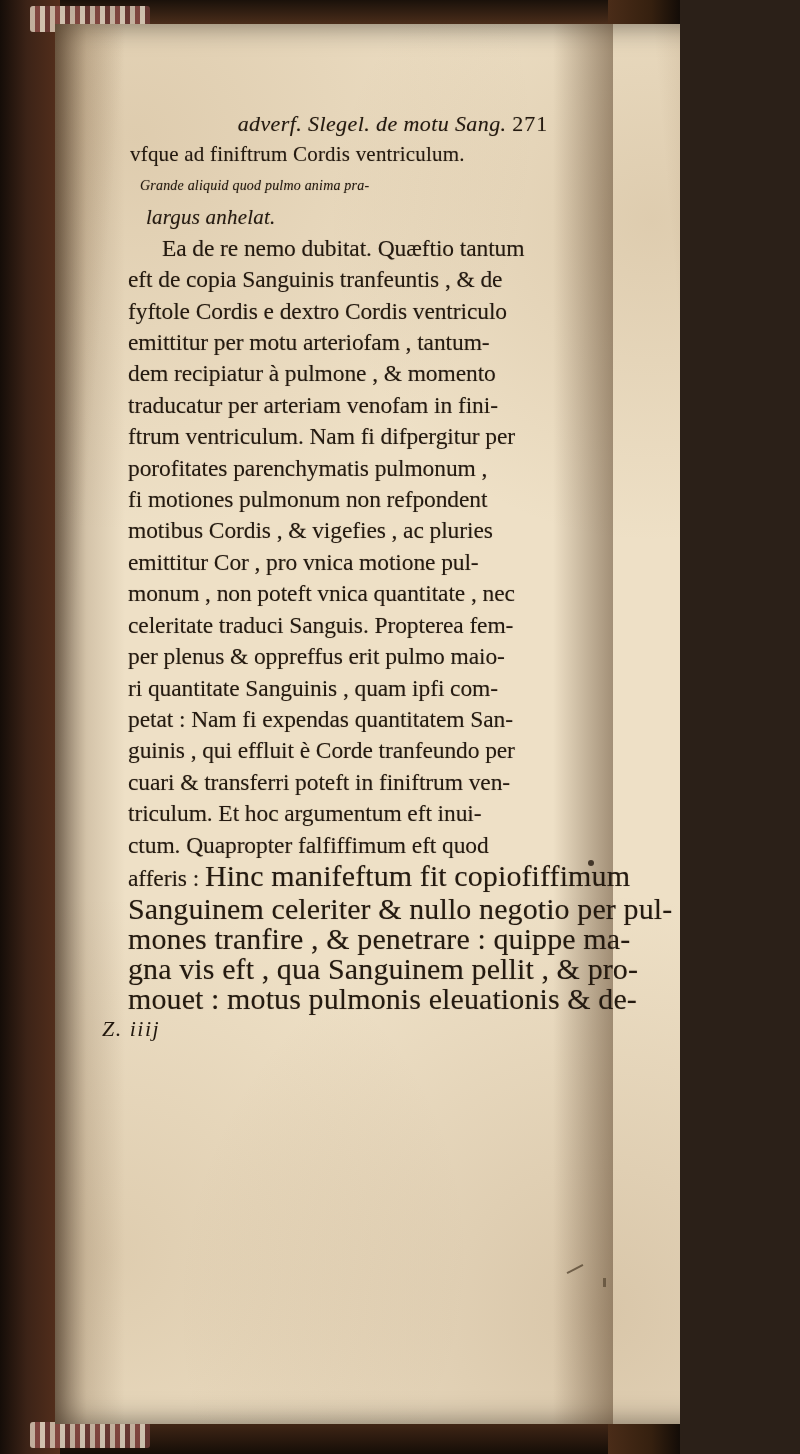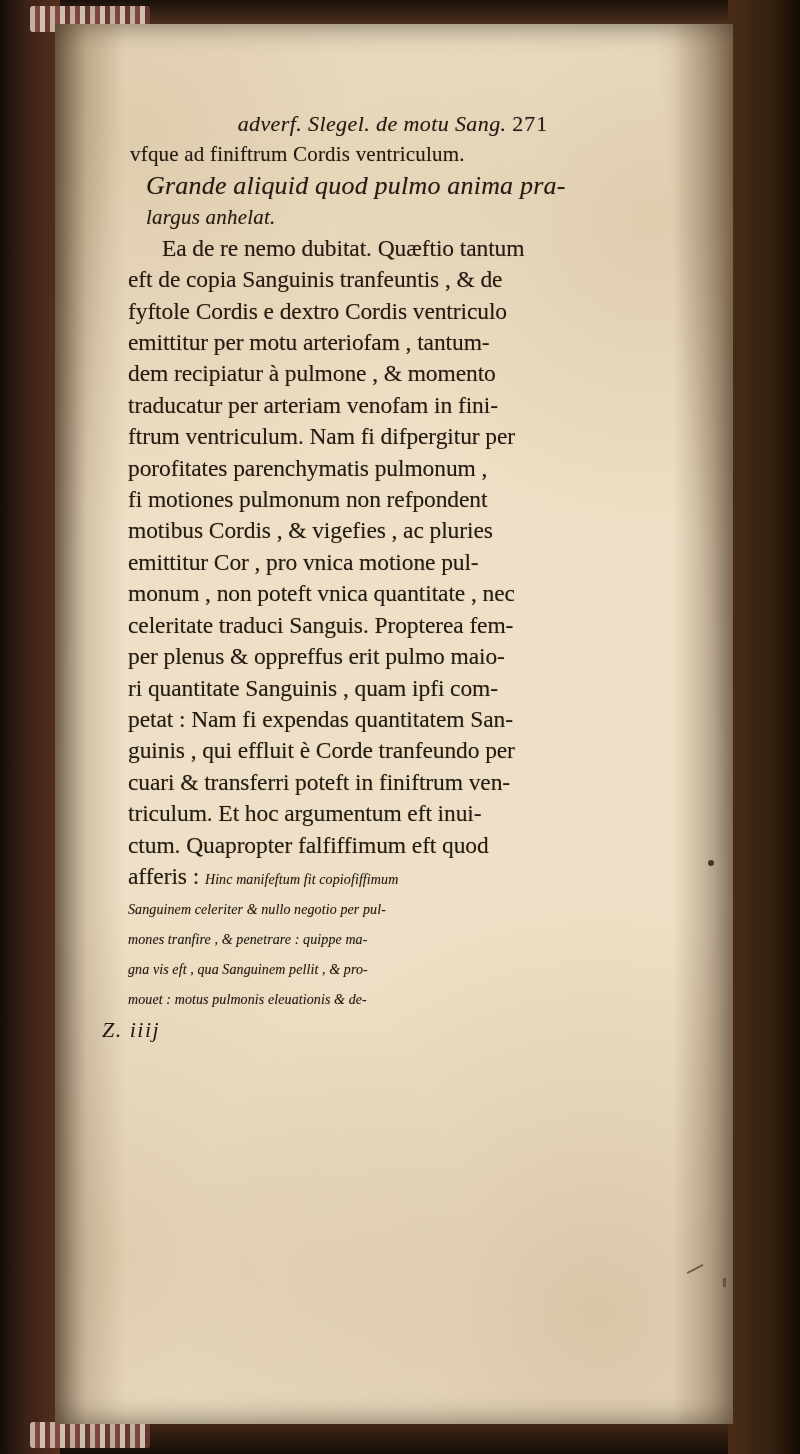--- a/index.html
+++ b/index.html
@@ -10,21 +10,21 @@
   body {
     width: 800px;
     height: 1454px;
     overflow: hidden;
     font-family: "Liberation Serif", serif;
   }
 
   
   #scan {
     position: relative;
-    width: 800px;
+    width: 680px;
     height: 1454px;
     background:
       radial-gradient(ellipse at 48% 45%, #3a2a1d 0%, #241a12 60%, #140e09 100%);
     overflow: hidden;
   }
 
   
   .board {
     position: absolute;
     inset: 0;
@@ -142,33 +142,32 @@
     font-style: italic;
     font-size: 22px;
     letter-spacing: .4px;
   }
   .hdr .pageno {
     font-style: normal;
     letter-spacing: 1px;
   }
   .hdr-1 { text-align: center; margin-left: 10px; }
   .hdr-2 { font-size: 21px; margin-left: 2px; }
-  .hdr-3 { font-style: italic; font-size: 26px; margin-left: 18px; }
+  .hdr-3 { font-style: italic; font-size: 14px; margin-left: 12px; }
   .hdr-4 { font-style: italic; font-size: 21px; margin-left: 18px; }
 
   .body-line {
     font-size: 23.5px;
     line-height: 31.4px;
     letter-spacing: -.1px;
   }
   .body-line.first { margin-left: 34px; }
 
   .ital-line {
-    font-style: italic;
-    font-size: 14px;
+    font-size: 30px;
     line-height: 30px;
     letter-spacing: .1px;
   }
 
   .sig {
     font-size: 22px;
     letter-spacing: 1.5px;
     margin-top: 2px;
     margin-left: -26px;
     font-style: italic;

